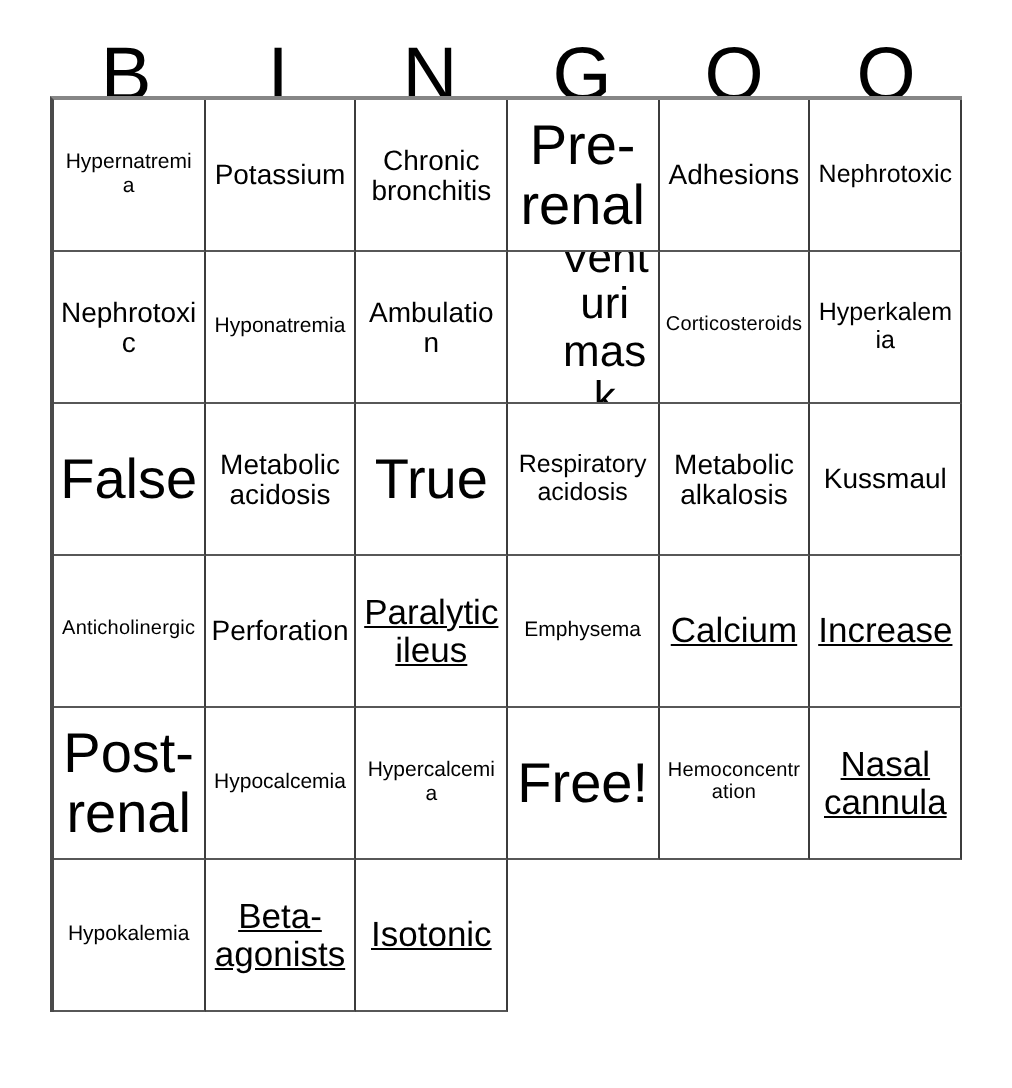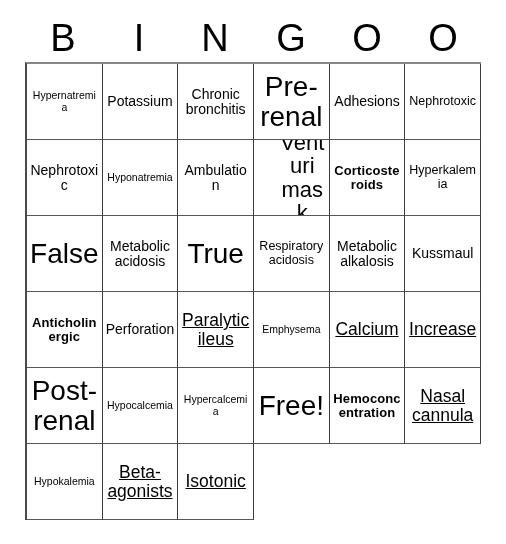--- a/index.html
+++ b/index.html
@@ -42,21 +42,21 @@
     line-height: 1;
     letter-spacing: 0px;
     color: #000000;
     user-select: none;
   }
 
   
   .grid {
     position: absolute;
     left: 25px;
-    top: 62px;
+    top: 48px;
     width: 456px;
     height: 458px;
     display: grid;
     grid-template-columns: repeat(6, 1fr);
     grid-template-rows: repeat(6, 1fr);
     border-top: 2px solid #868686;
     border-left: 2px solid #4a4a4a;
     box-sizing: border-box;
   }
 
@@ -77,21 +77,21 @@
     display: block;
     width: 100%;
     text-align: center;
     line-height: 1.06;
     color: #000000;
     word-break: break-word;
     hyphens: none;
   }
 
   
-  .sz-xxs .cell-text { font-size: 13px; letter-spacing: 0.1px; font-weight: bold; }
+  .sz-xxs .cell-text { font-size: 10px; letter-spacing: 0.1px; }
   .sz-xs  .cell-text { font-size: 10.5px; }
   .sz-s   .cell-text { font-size: 12.5px; }
   .sz-m   .cell-text { font-size: 14px; }
   .sz-l   .cell-text { font-size: 17.5px; text-decoration: underline; }
   .sz-xl  .cell-text { font-size: 22px; margin-left: 22px; }
   .sz-xxl .cell-text { font-size: 28px; }
 </style>
 </head>
 <body>
 

